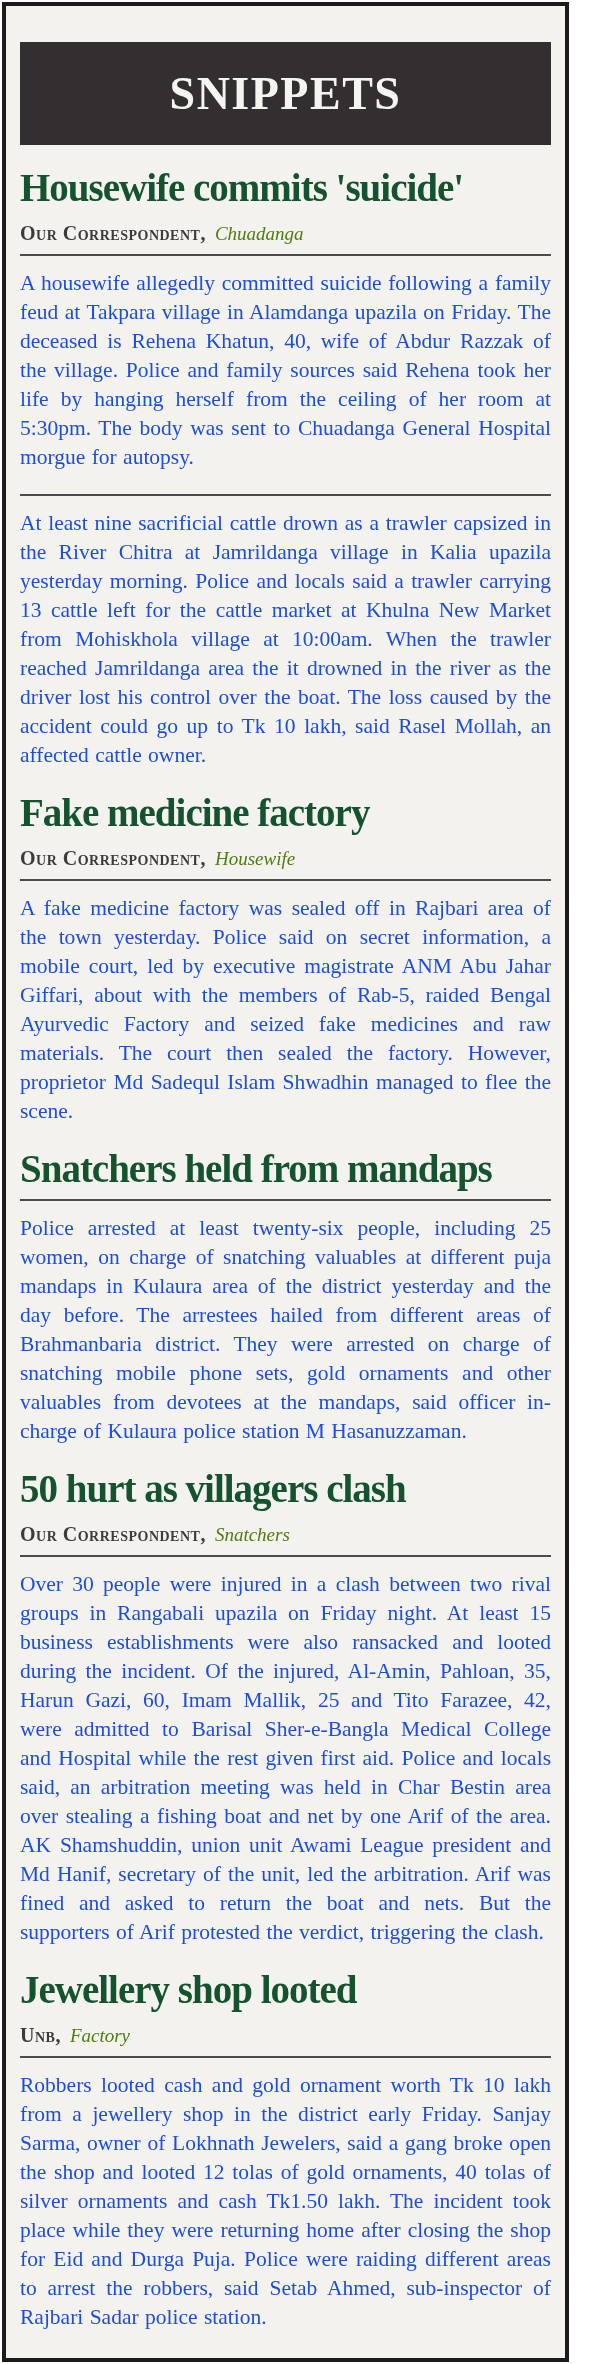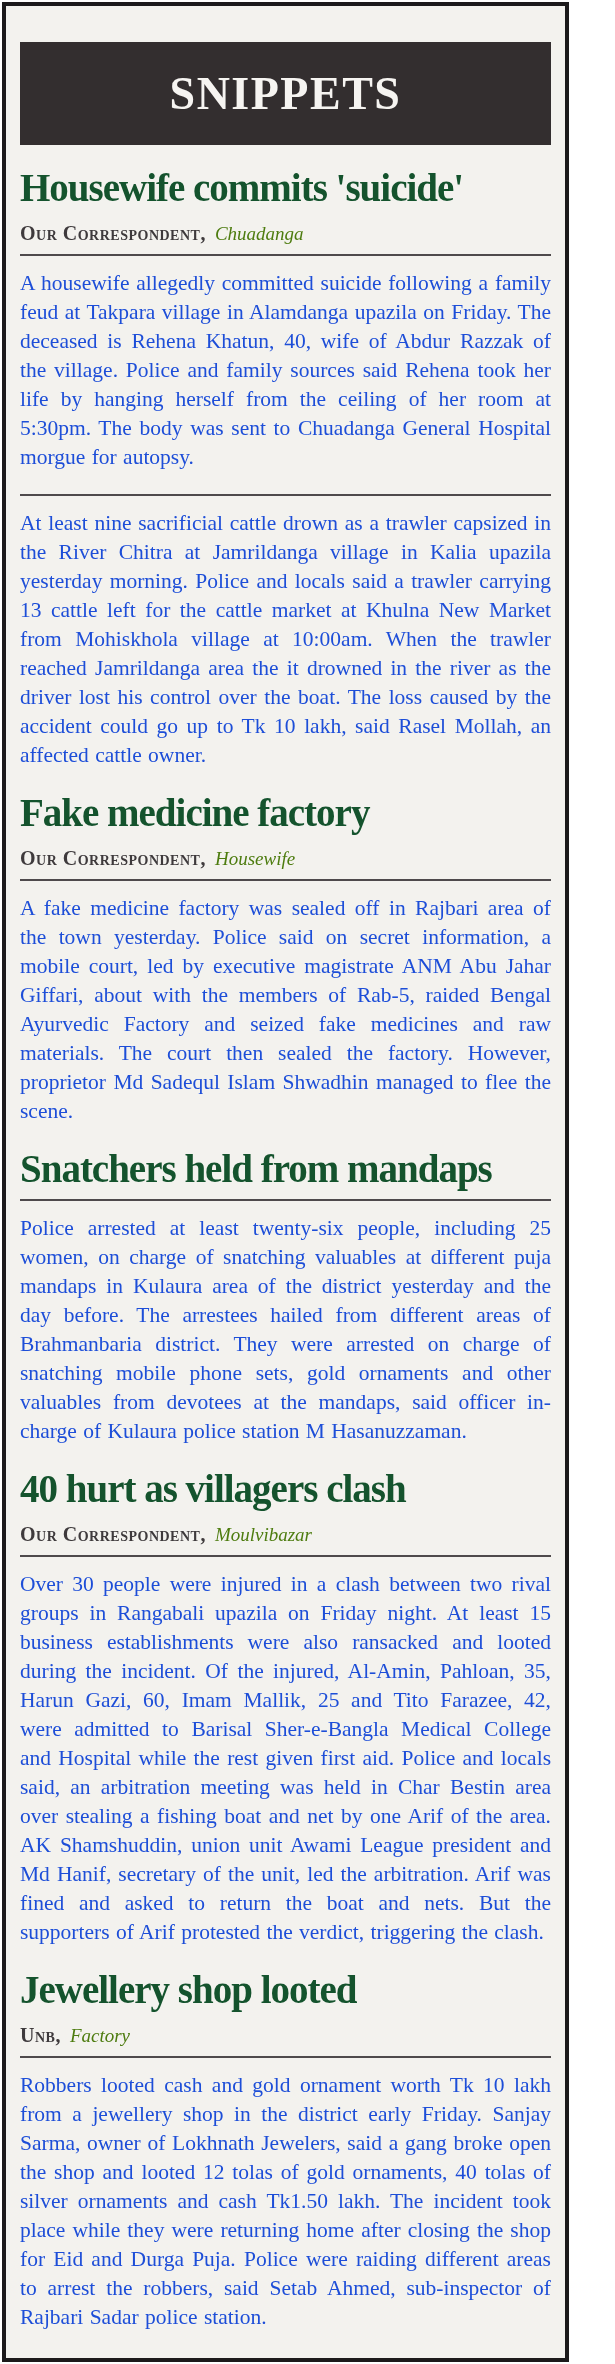--- a/index.html
+++ b/index.html
@@ -120,24 +120,24 @@
     <p class="body-text">A fake medicine factory was sealed off in Rajbari area of the town yesterday. Police said on secret information, a mobile court, led by executive magistrate ANM Abu Jahar Giffari, about with the members of Rab-5, raided Bengal Ayurvedic Factory and seized fake medicines and raw materials. The court then sealed the factory. However, proprietor Md Sadequl Islam Shwadhin managed to flee the scene.</p>
   </section>
 
   <section class="article">
     <h2 class="headline">Snatchers held from mandaps</h2>
     <hr class="rule">
     <p class="body-text">Police arrested at least twenty-six people, including 25 women, on charge of snatching valuables at different puja mandaps in Kulaura area of the district yesterday and the day before. The arrestees hailed from different areas of Brahmanbaria district. They were arrested on charge of snatching mobile phone sets, gold ornaments and other valuables from devotees at the mandaps, said officer in-charge of Kulaura police station M Hasanuzzaman.</p>
   </section>
 
   <section class="article">
-    <h2 class="headline">40 hurt as villagers clash</h2>
+    <h2 class="headline">50 hurt as villagers clash</h2>
     <div class="byline">
       <span class="correspondent">Our Correspondent,</span>
-      <span class="location">Moulvibazar</span>
+      <span class="location">Snatchers</span>
     </div>
     <hr class="rule">
     <p class="body-text">Over 30 people were injured in a clash between two rival groups in Rangabali upazila on Friday night. At least 15 business establishments were also ransacked and looted during the incident. Of the injured, Al-Amin, Pahloan, 35, Harun Gazi, 60, Imam Mallik, 25 and Tito Farazee, 42, were admitted to Barisal Sher-e-Bangla Medical College and Hospital while the rest given first aid. Police and locals said, an arbitration meeting was held in Char Bestin area over stealing a fishing boat and net by one Arif of the area. AK Shamshuddin, union unit Awami League president and Md Hanif, secretary of the unit, led the arbitration. Arif was fined and asked to return the boat and nets. But the supporters of Arif protested the verdict, triggering the clash.</p>
   </section>
 
   <section class="article">
     <h2 class="headline">Jewellery shop looted</h2>
     <div class="byline">
       <span class="correspondent">Unb,</span>
       <span class="location">Factory</span>

